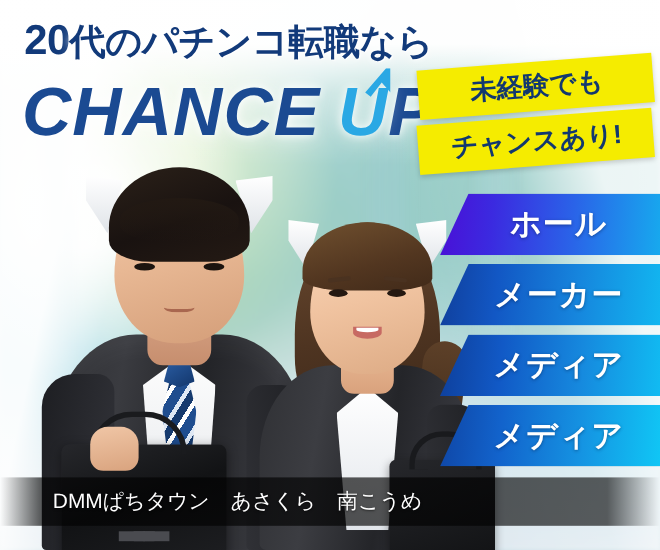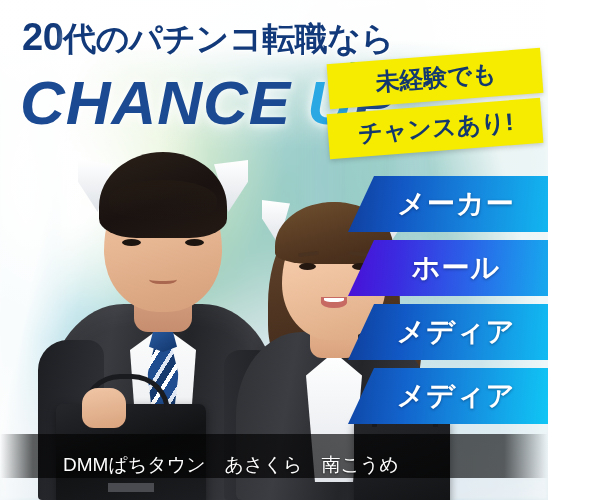--- a/index.html
+++ b/index.html
@@ -1,20 +1,20 @@
 <!DOCTYPE html>
 <html><head>
 <meta charset="utf-8">
 <style>
   html,body{margin:0;padding:0;background:#fff;}
   body{font-family:"Liberation Sans","DejaVu Sans",sans-serif;}
 
   #banner{
     position:relative;
-    width:548px;height:500px;
+    width:600px;height:500px;
     overflow:hidden;
     background:#cfe3e8;
   }
 
   
   .bg-base{
     position:absolute;inset:0;
     background:
       radial-gradient(circle at 12% 38%, rgba(255,255,255,.95) 0 6%, rgba(255,255,255,0) 26%),
       radial-gradient(circle at 22% 30%, rgba(236,247,210,.85) 0 7%, rgba(255,255,255,0) 30%),
@@ -280,21 +280,21 @@
   .cat-1{background:linear-gradient(95deg,#103f9c 0%,#1257c4 26%,#1685dd 62%,#12b6f0 100%);}
   .cat-2{background:linear-gradient(95deg,#4a0fd6 0%,#3b2ae0 24%,#2a63e8 60%,#17a9ee 100%);}
   .cat-3{background:linear-gradient(95deg,#0e3f9b 0%,#1159c6 28%,#1689de 64%,#11bbf2 100%);}
   .cat-4{background:linear-gradient(95deg,#6a10e0 0%,#4a25e4 26%,#2d6ae9 62%,#18aeee 100%);}
   .cat-5{background:linear-gradient(95deg,#0f46a6 0%,#1263cc 28%,#1593e2 64%,#10c6f5 100%);}
 
   
   .caption-bar{
     position:absolute;left:0;right:0;bottom:22px;height:44px;
     background:linear-gradient(90deg,rgba(0,0,0,0) 0%,rgba(0,0,0,.62) 6%,rgba(0,0,0,.66) 50%,rgba(0,0,0,.62) 92%,rgba(0,0,0,0) 100%);
-    display:flex;align-items:flex-end;padding-left:15px;
+    display:flex;align-items:center;
   }
   .caption-text{
     color:#fff;font-size:19px;padding-left:48px;white-space:nowrap;
     text-shadow:0 1px 2px rgba(0,0,0,.6);
   }
 </style>
 </head>
 <body>
 
 <div id="banner">
@@ -361,26 +361,26 @@
     </span>
     <span class="w-p">P</span>
   </div>
 
   <div class="badges">
     <div class="badge badge-1">未経験でも</div>
     <div class="badge badge-2">チャンスあり!</div>
   </div>
 
   <div class="cats">
+    <div class="cat cat-2">
+      <span>ホール</span>
+    </div>
     <div class="cat cat-1">
       <span>メーカー</span>
     </div>
-    <div class="cat cat-2">
-      <span>ホール</span>
-    </div>
     <div class="cat cat-3">
       <span>メディア</span>
     </div>
     <div class="cat cat-5">
       <span>メディア</span>
     </div>
   </div>
 
   <div class="caption-bar">
     <div class="caption-text">DMMぱちタウン　あさくら　南こうめ</div>

